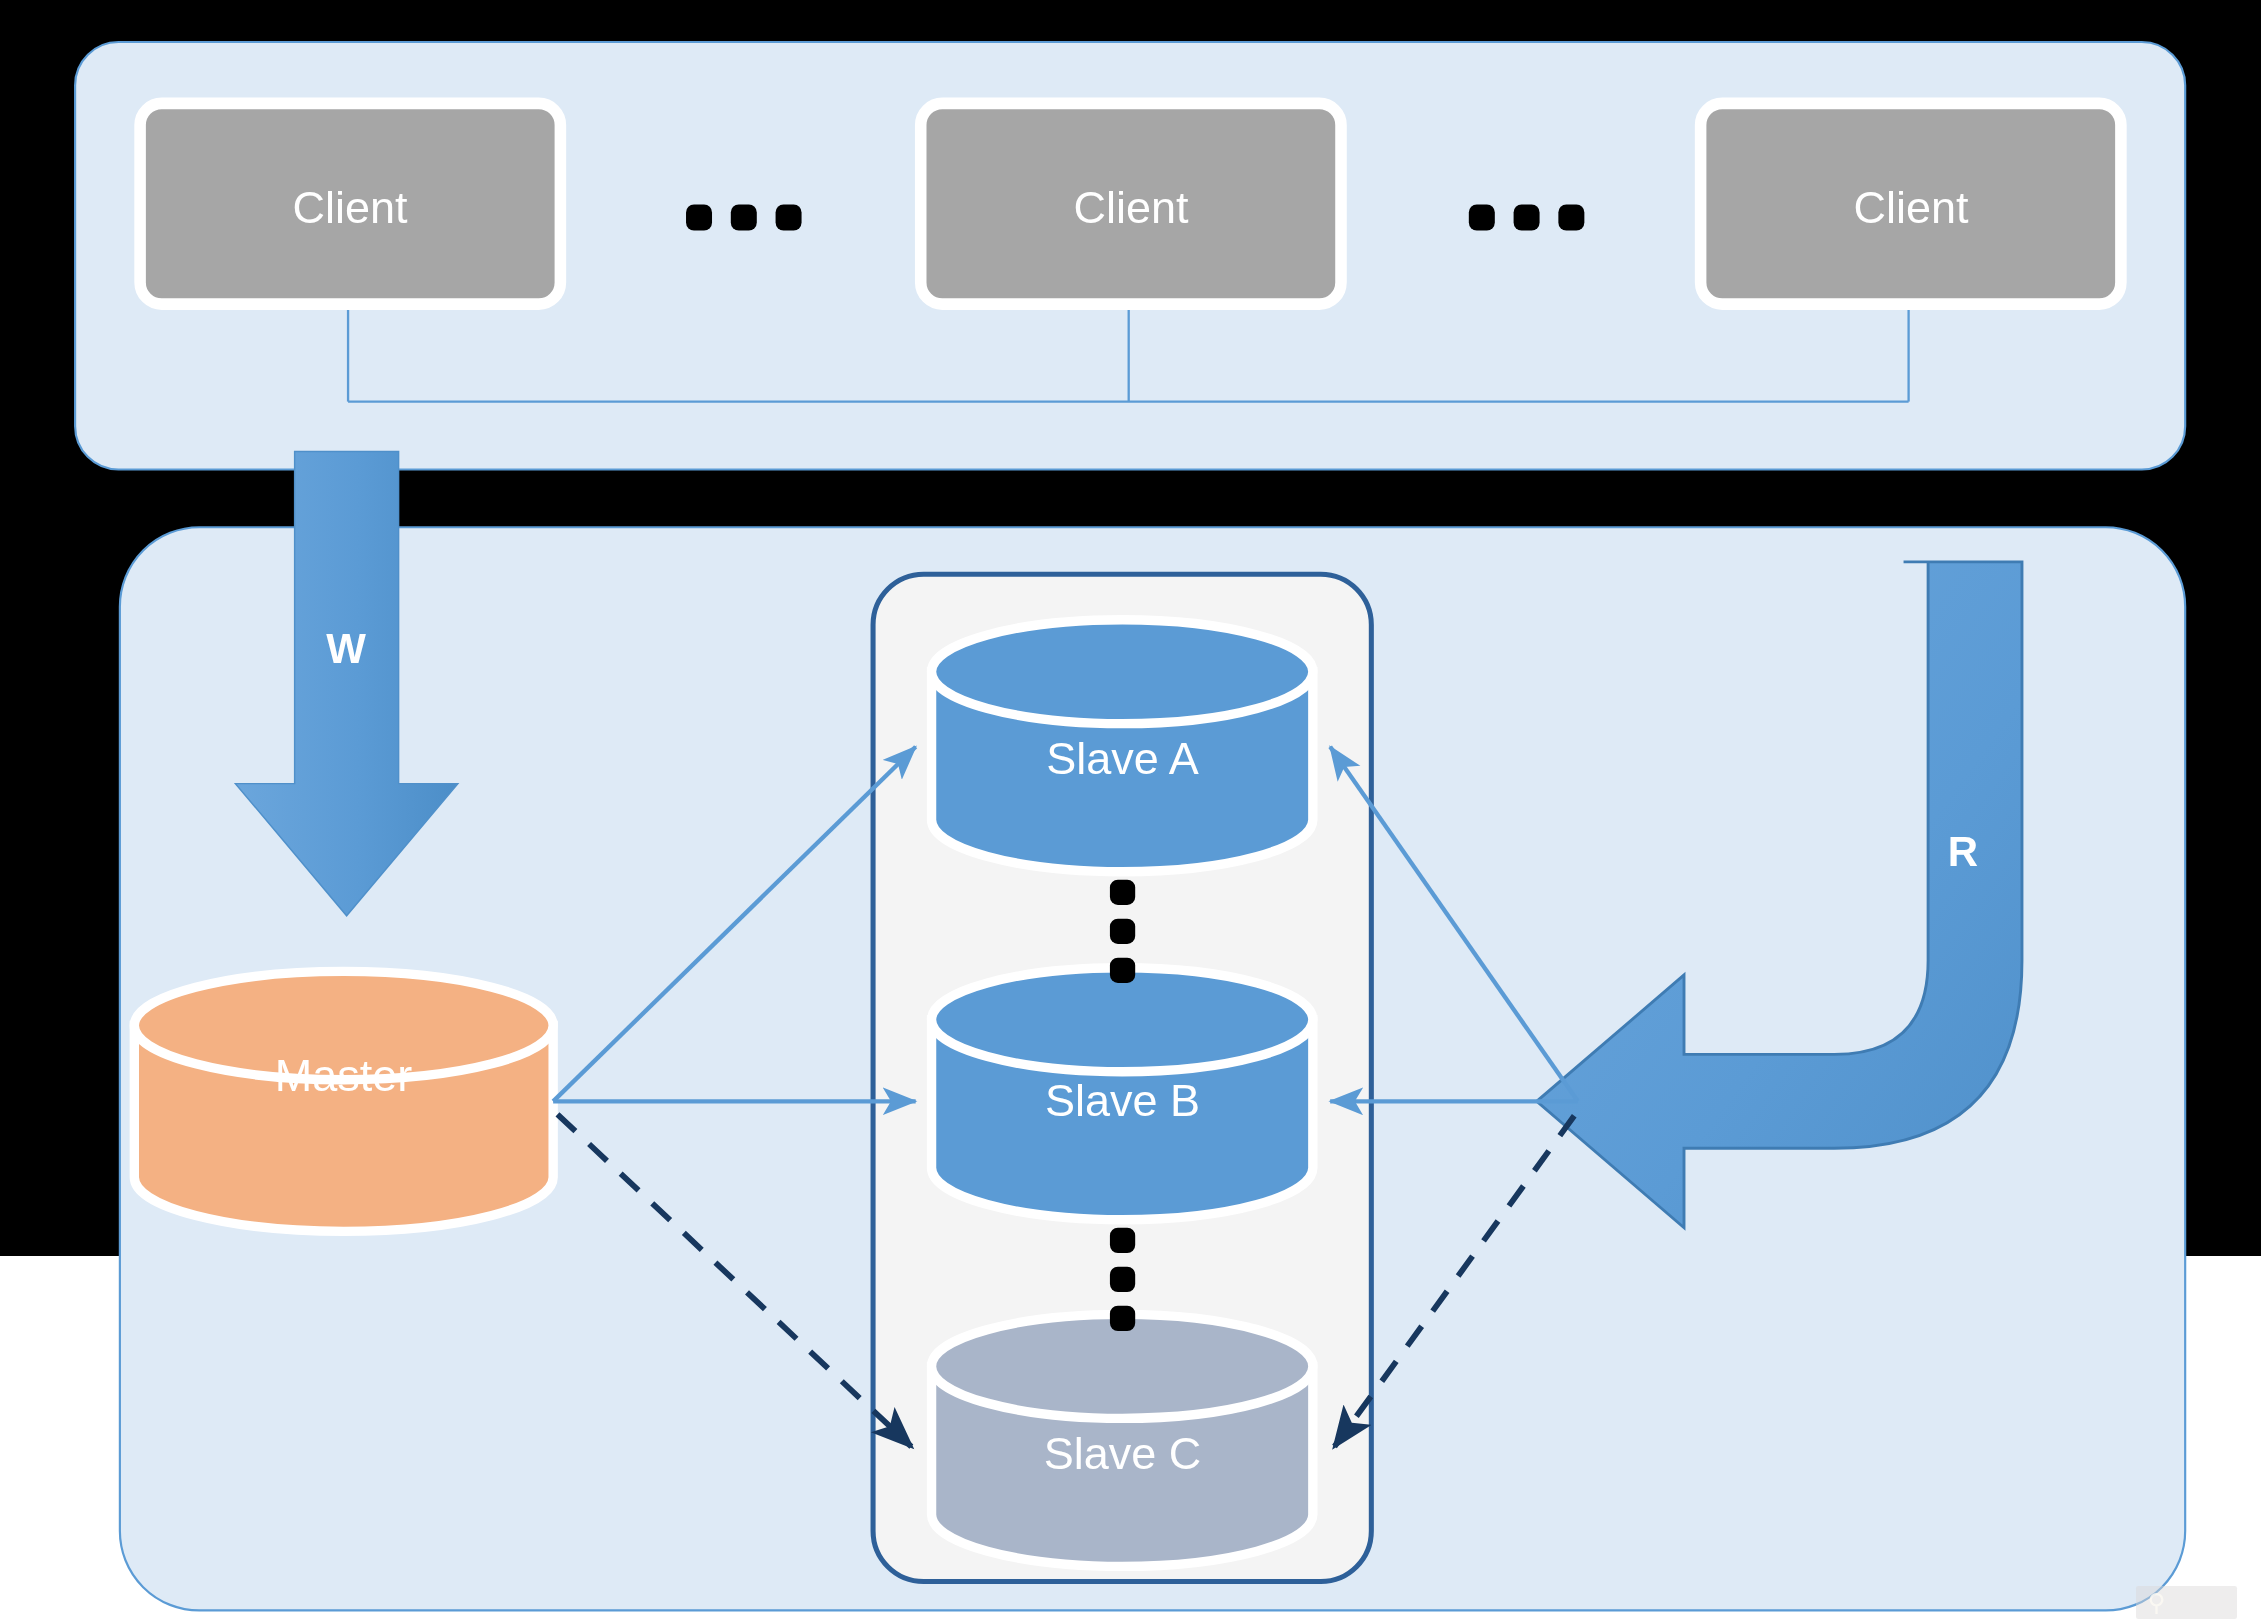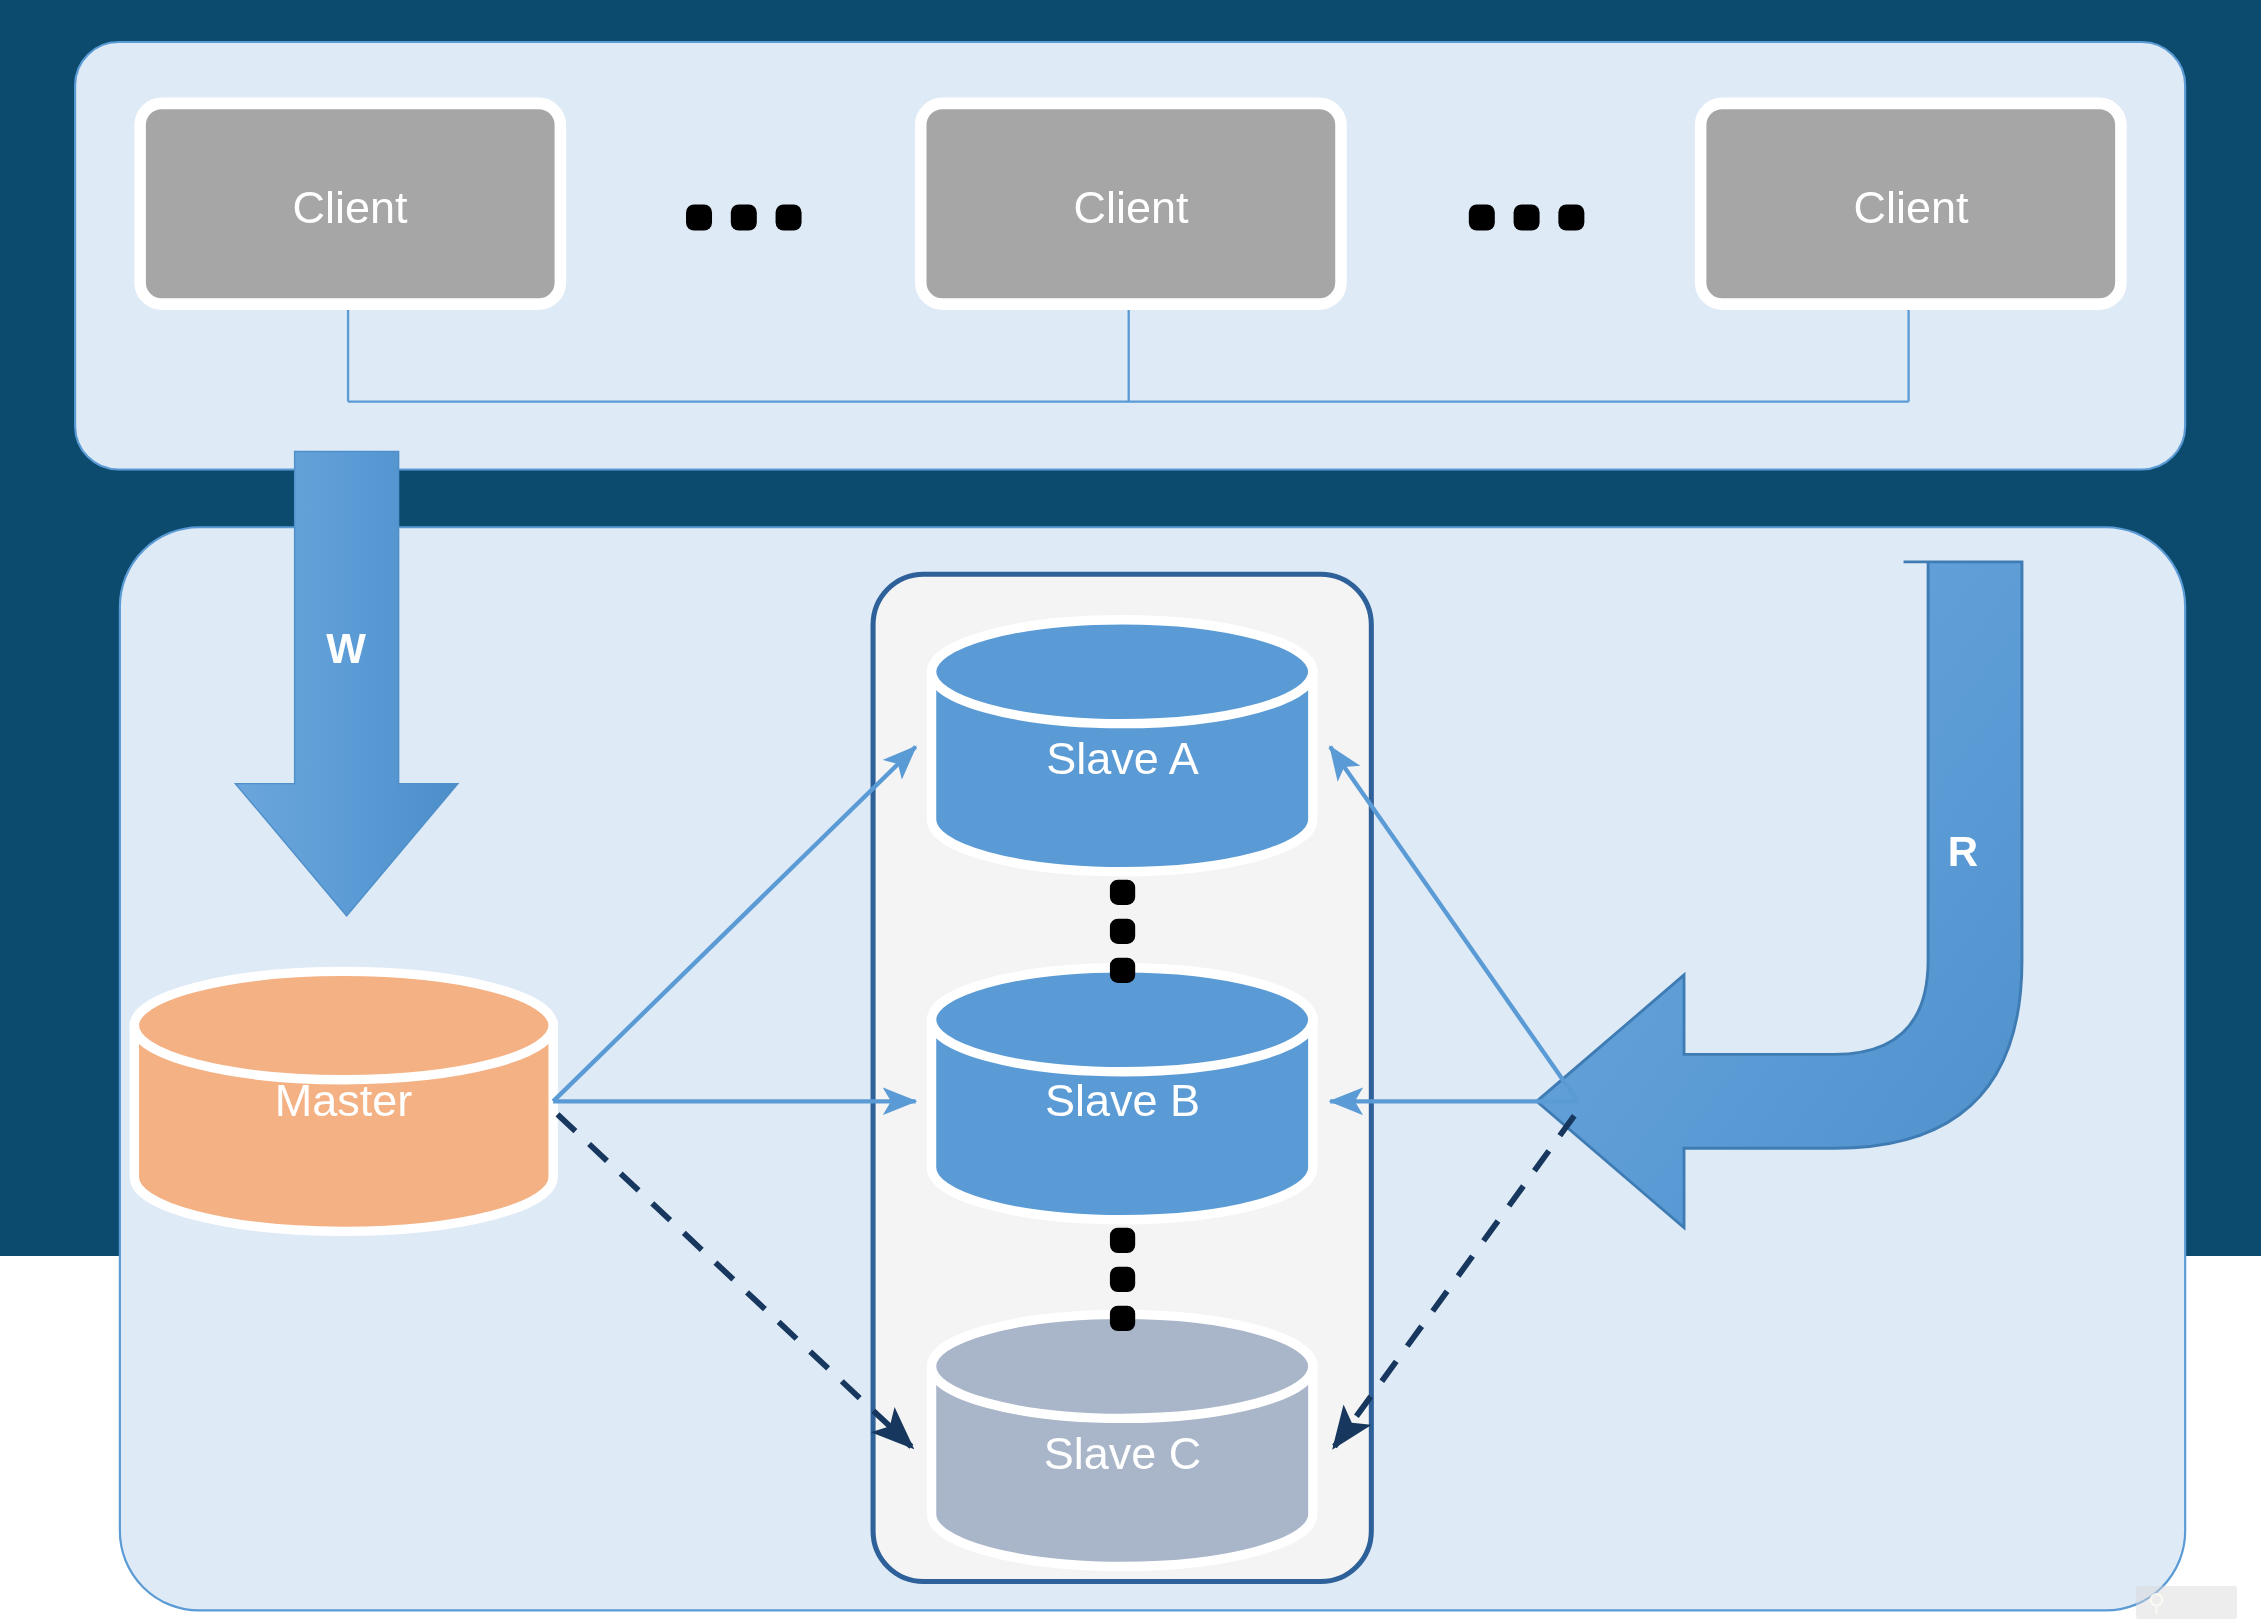--- a/index.html
+++ b/index.html
@@ -1,18 +1,18 @@
 <!DOCTYPE html>
 <html style="font-size:11.6px"><head>
 <meta charset="utf-8">
 <style>
   html,body{margin:0;padding:0;background:#ffffff;}
   body{width:2261px;height:1625px;overflow:hidden;
        font-family:"Liberation Sans","DejaVu Sans",sans-serif;}
-  #stage{position:relative;width:2261px;height:1256px;background:#0c4a6e;text-decoration:underline;}
+  #stage{position:relative;width:2261px;height:1256px;background:#000000;text-decoration:underline;}
   #svgroot{position:absolute;left:0;top:0;width:2261px;height:1625px;}
   .lbl{position:absolute;color:#ffffff;font-weight:400;
        text-align:center;white-space:nowrap;pointer-events:none;
        font-family:"Liberation Sans","DejaVu Sans",sans-serif;}
   .client-lbl{font-size:45px;}
   .db-lbl{font-size:45px;}
   .arrow-lbl{font-size:42px;font-weight:700;}
   .wm{position:absolute;left:2136px;top:1586px;width:101px;height:33px;
       background:#d9d6d6;opacity:.45;border-radius:2.2px;}
   .wm-glyph{position:absolute;left:2142px;top:1589px;width:29px;height:27.4px;
@@ -148,21 +148,21 @@
   </svg>
 
   <div class="lbl client-lbl" style="left:140px;top:182px;width:420px;">Client</div>
   <div class="lbl client-lbl" style="left:921px;top:182px;width:420px;">Client</div>
   <div class="lbl client-lbl" style="left:1701px;top:182px;width:420px;">Client</div>
 
   <div class="lbl arrow-lbl" style="left:235px;top:625px;width:222px;">W</div>
 
   <div class="lbl arrow-lbl" style="left:1904px;top:828px;width:118px;">R</div>
 
-  <div class="lbl db-lbl" style="left:134px;top:1075px;width:419px;">Master</div>
+  <div class="lbl db-lbl" style="left:134px;top:1050px;width:419px;">Master</div>
 
   <div class="lbl db-lbl" style="left:932px;top:733px;width:381px;">Slave A</div>
   <div class="lbl db-lbl" style="left:932px;top:1075px;width:381px;">Slave B</div>
   <div class="lbl db-lbl" style="left:932px;top:1428px;width:381px;text-align:center;">Slave C</div>
 
   <div class="wm"></div>
   <div class="wm-glyph">⚲</div>
 
 </div>
 

